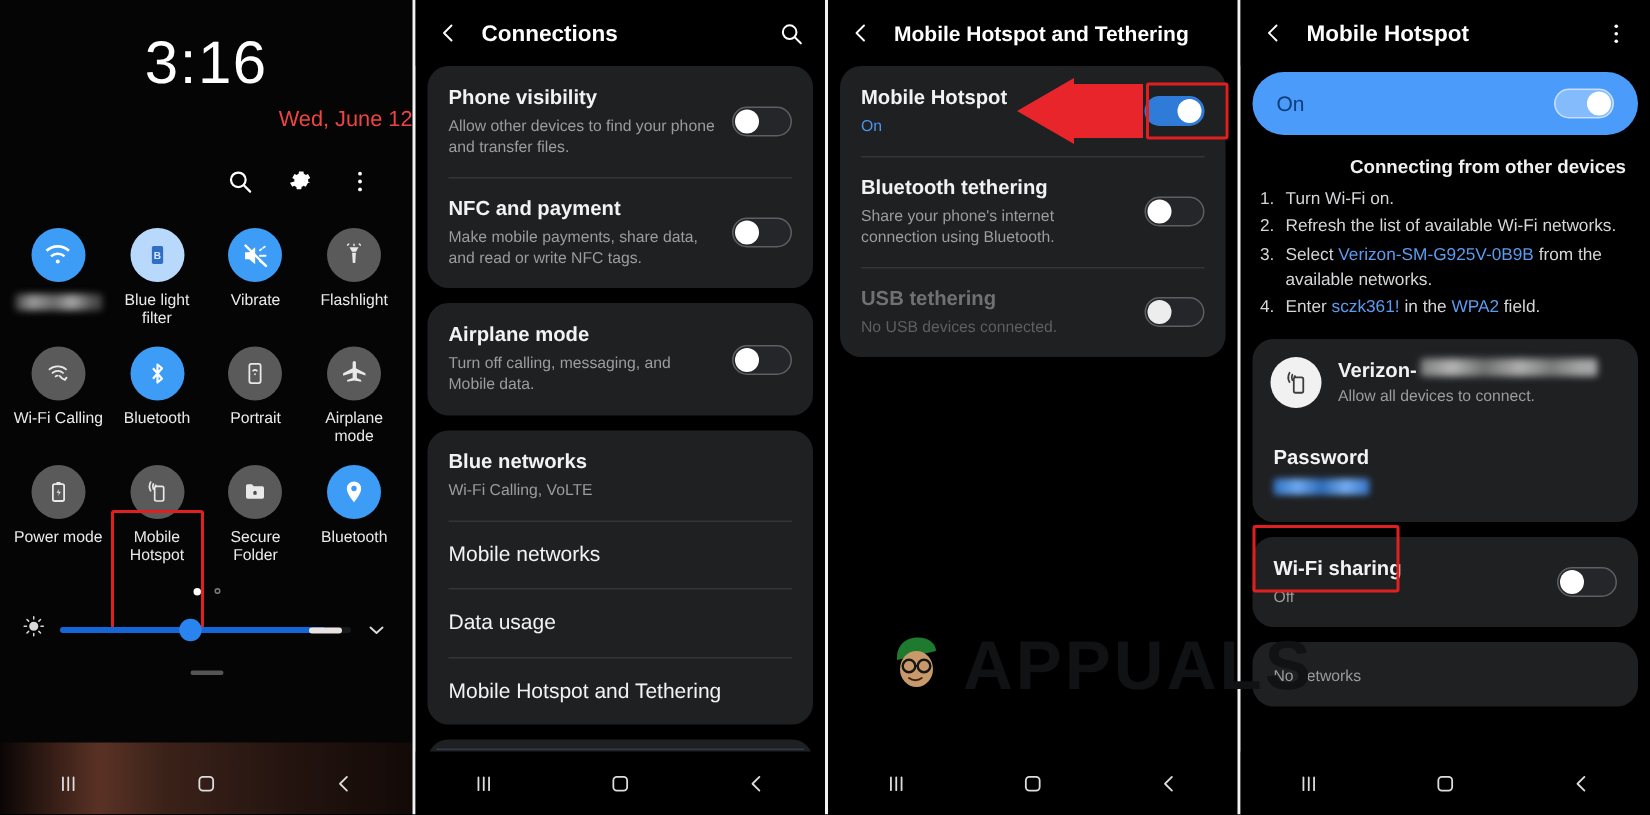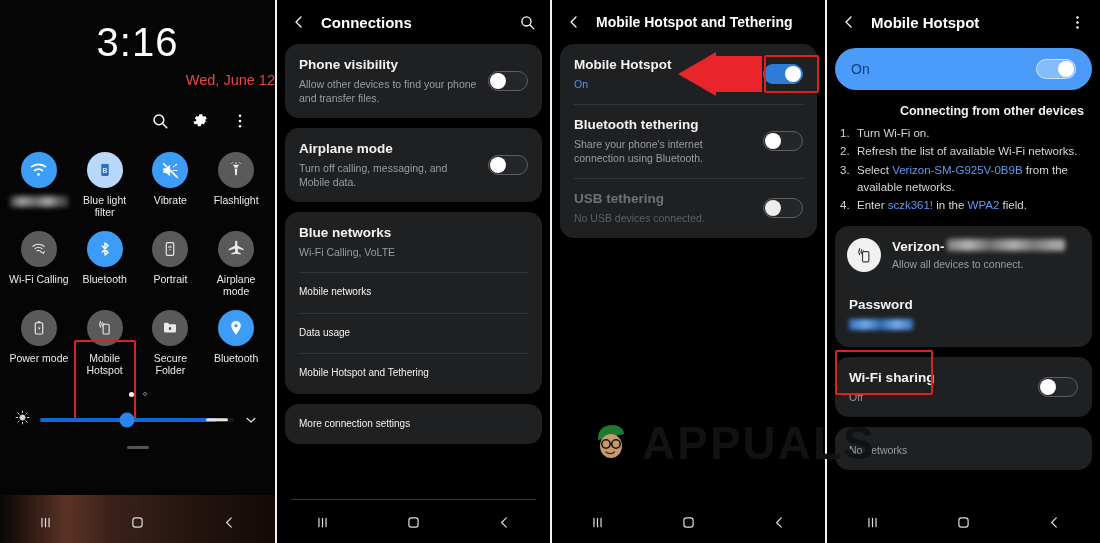--- a/index.html
+++ b/index.html
@@ -162,21 +162,21 @@
     position: absolute; left: 14px; right: 14px; top: 0;
     height: 1px; background: #333538;
   }
   .row-text { flex: 1; min-width: 0; padding-right: 8px; }
   .row-title { color: #f2f2f2; font-size: 13.5px; font-weight: 700; line-height: 1.25; }
   .row-title.dim { color: #6f7174; }
   .row-sub { color: #9a9c9f; font-size: 10.5px; line-height: 1.35; margin-top: 3px; }
   .row-sub.dim { color: #5d5f62; }
   .row-sub.blue { color: #4d96ec; }
   .row-simple { padding: 14px 14px; }
-  .row-simple .row-title { font-weight: 400; font-size: 10px; }
+  .row-simple .row-title { font-weight: 400; font-size: 14px; }
   .toggle {
     flex: 0 0 40px; width: 40px; height: 20px;
     border-radius: 10px;
     background: #242629;
     border: 1.6px solid #5d5f63;
     position: relative;
   }
   .toggle .knob {
     position: absolute; top: 50%; left: 1px;
     transform: translateY(-50%);
@@ -493,20 +493,29 @@
       </span>
     </div>
 
     <div class="s-body">
 
       <div class="card">
         <div class="row">
           <div class="row-text">
             <div class="row-title">Phone visibility</div>
             <div class="row-sub">Allow other devices to find your phone and transfer files.</div>
+          </div>
+          <div class="toggle">
+              <span class="knob"></span>
+            </div>
+        </div>
+        <div class="row">
+          <div class="row-text">
+            <div class="row-title">NFC and payment</div>
+            <div class="row-sub">Make mobile payments, share data, and read or write NFC tags.</div>
           </div>
           <div class="toggle">
               <span class="knob"></span>
             </div>
         </div>
       </div>
 
       <div class="card">
         <div class="row">
           <div class="row-text">

